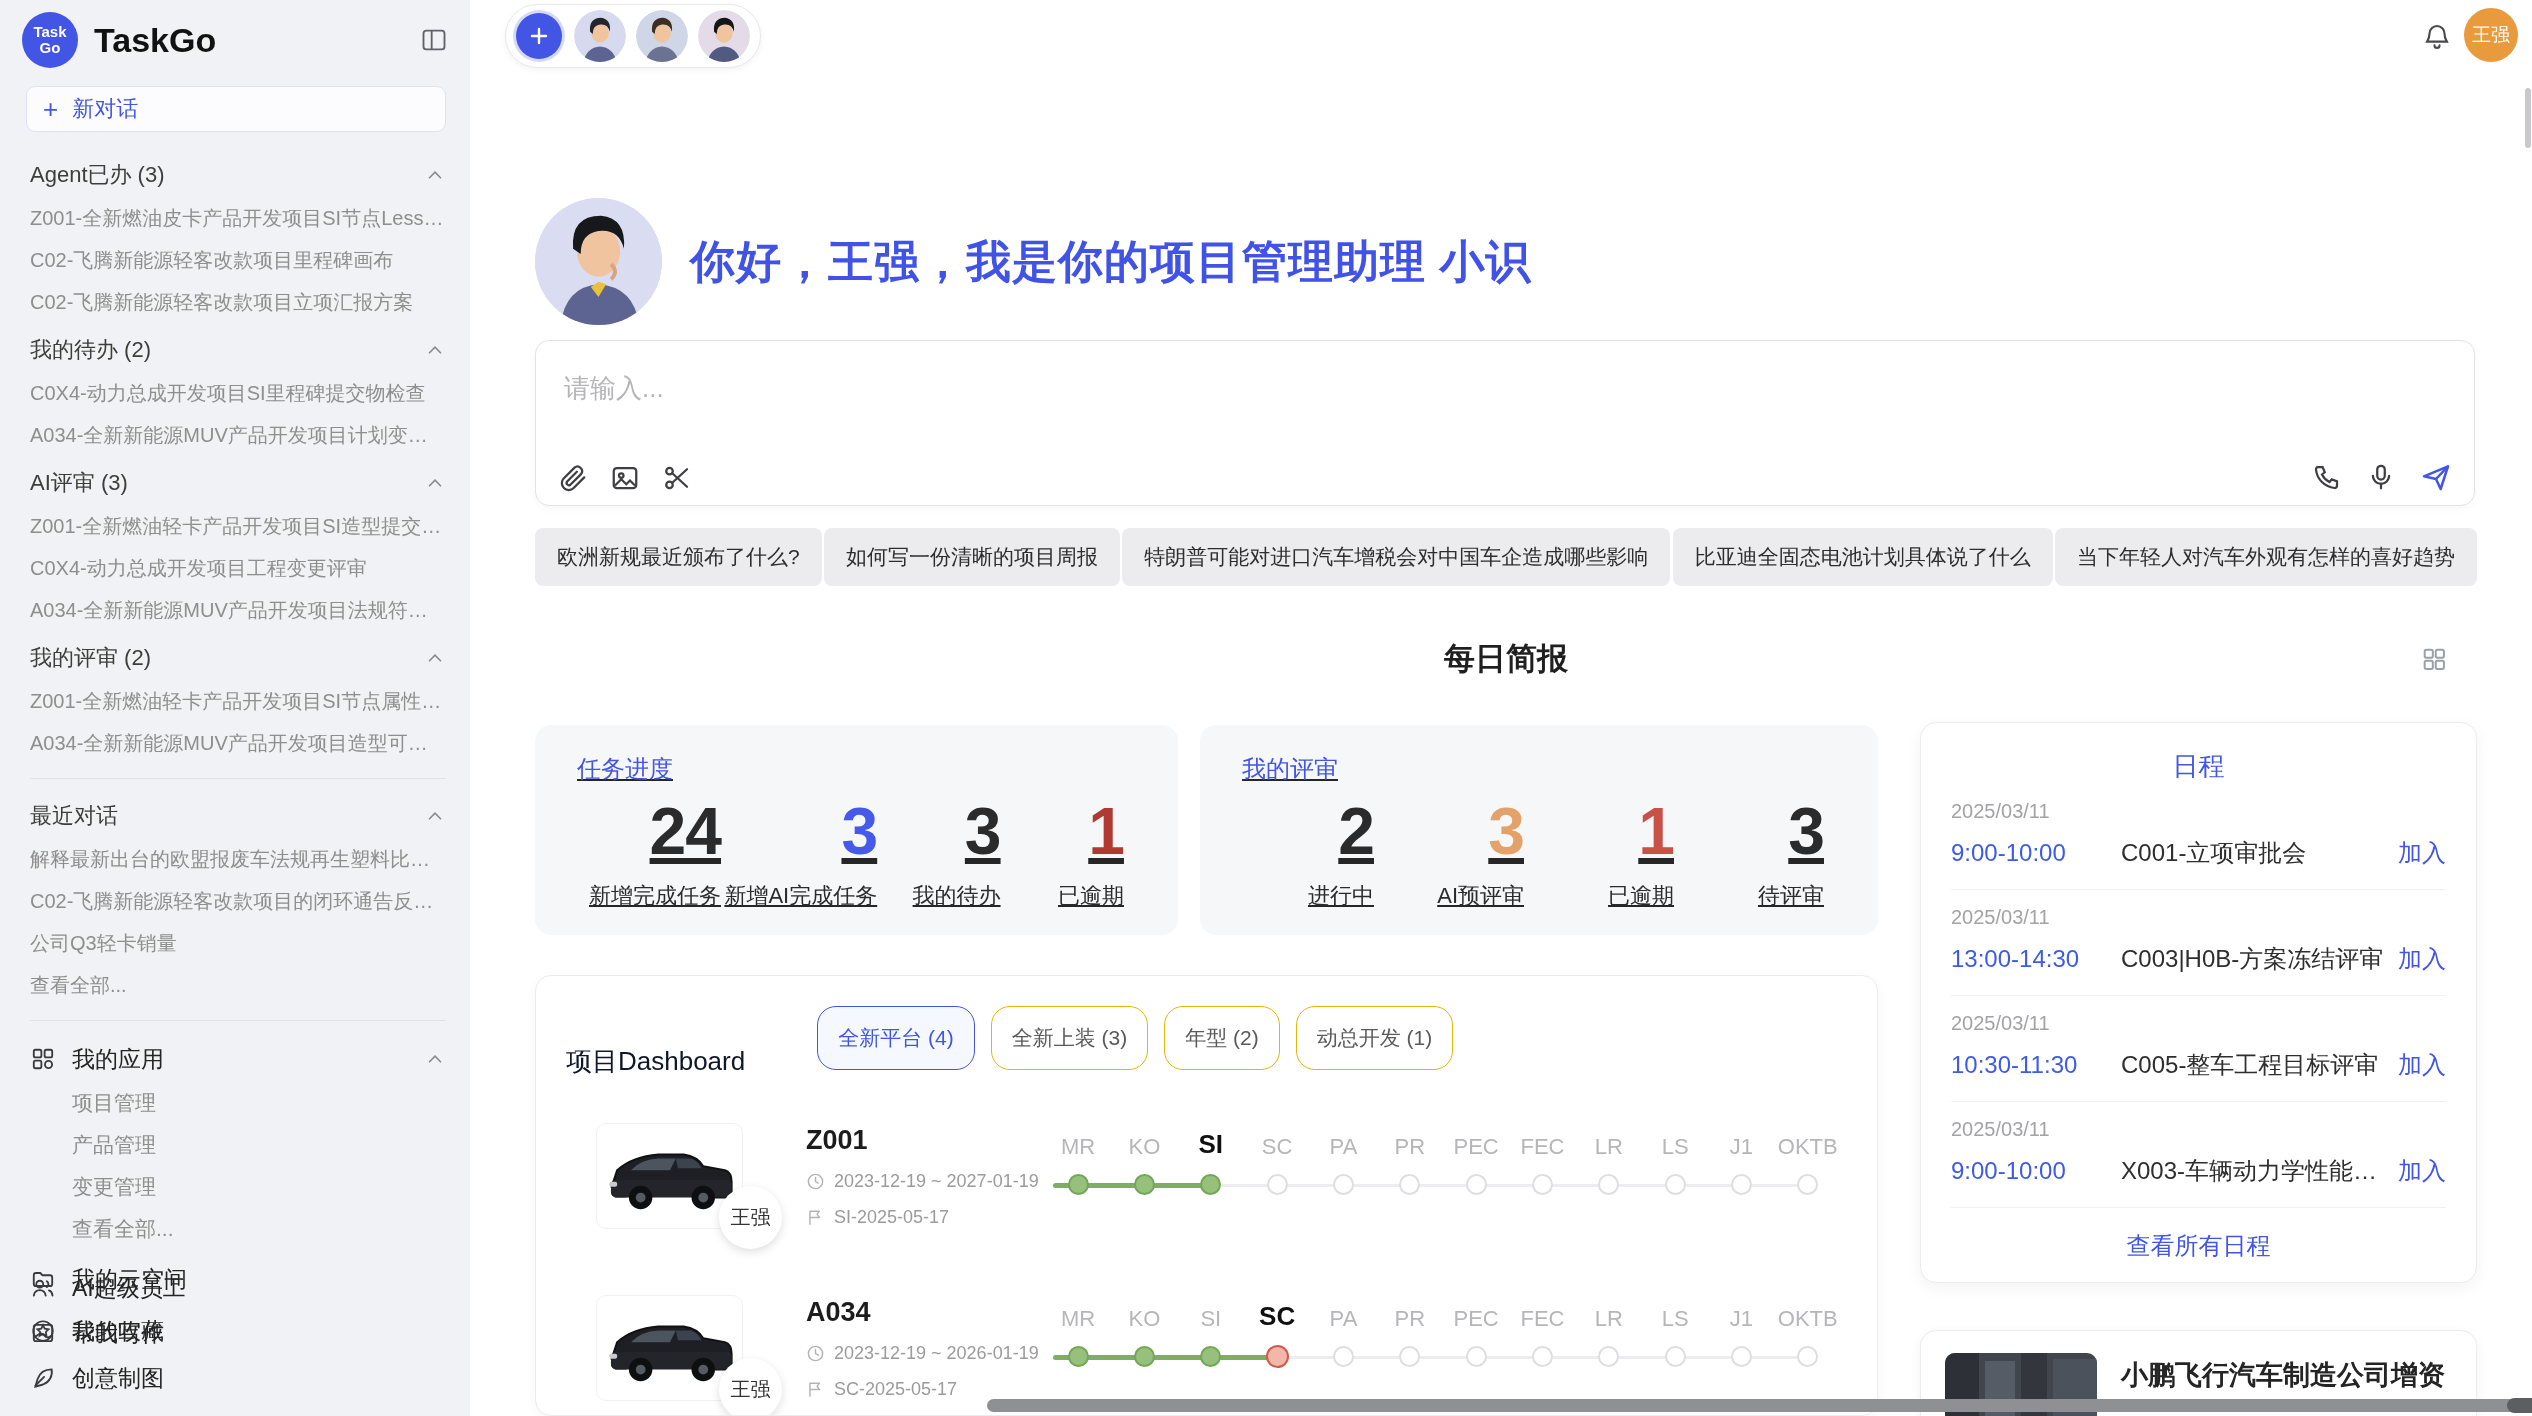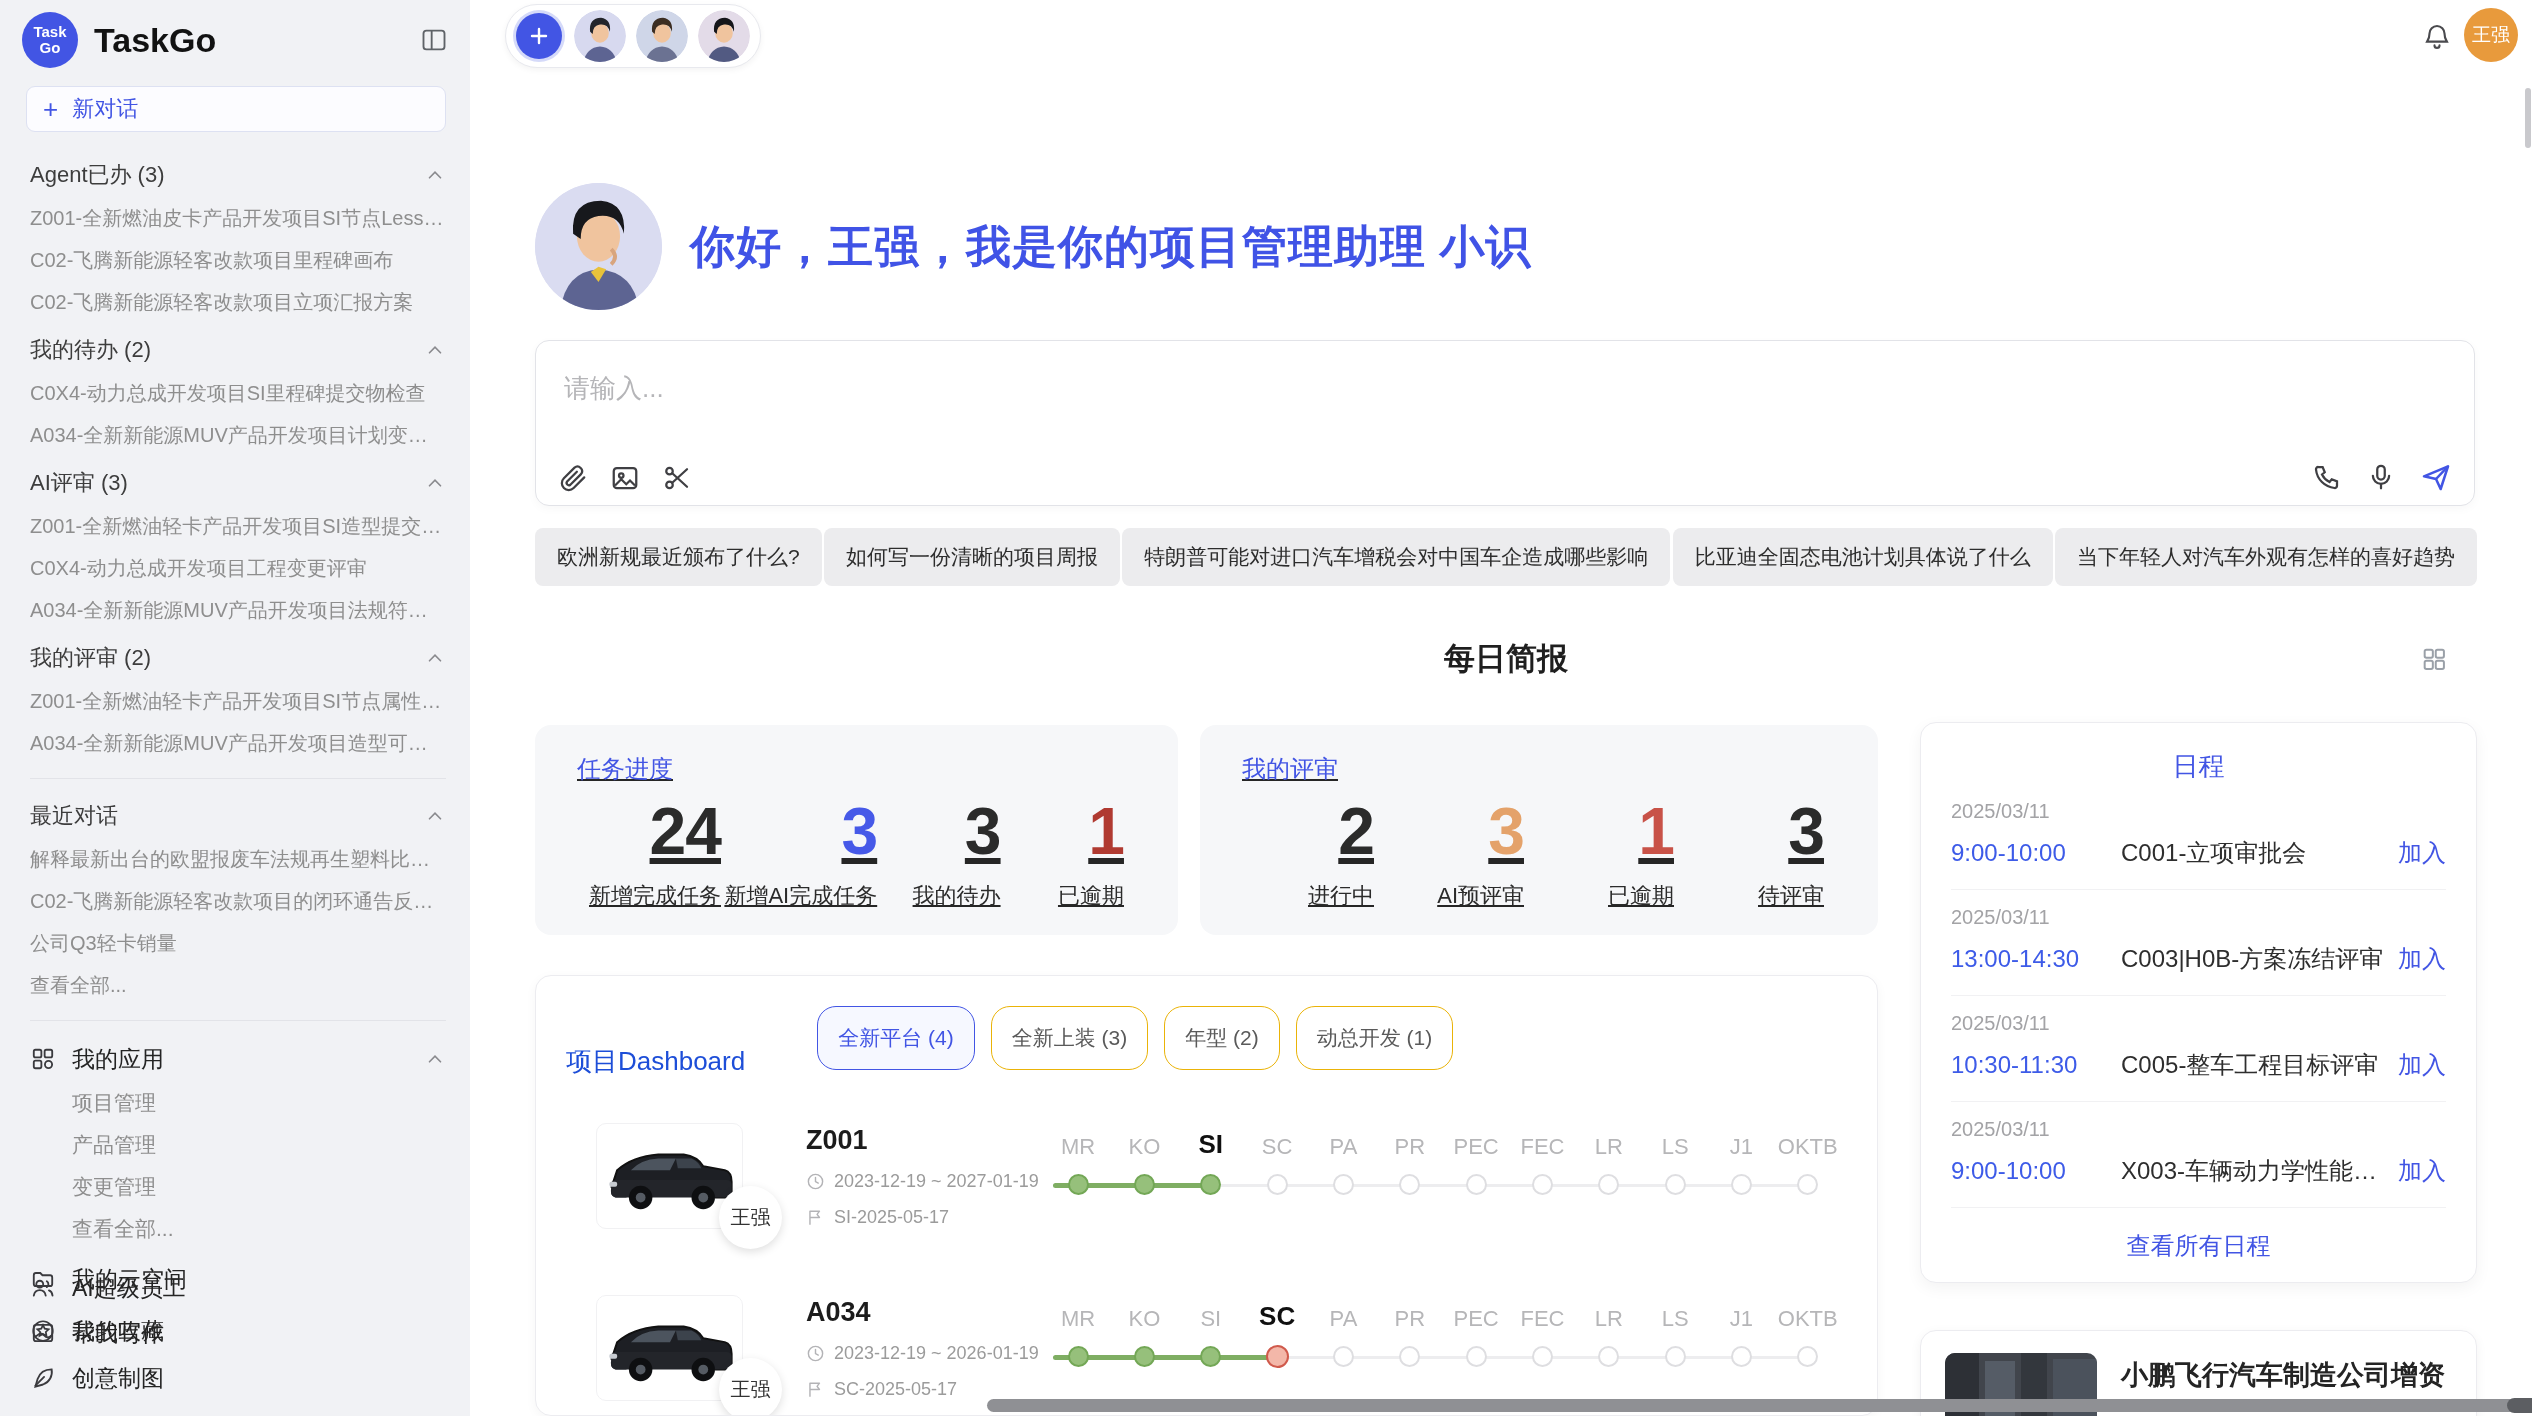--- a/index.html
+++ b/index.html
@@ -21,21 +21,21 @@
   .sub-item{font-size:21px;color:#8e8e8e;margin:20px 0 0 42px;line-height:22px;cursor:pointer;}
   .tools-dock{position:absolute;left:30px;right:24px;bottom:6px;}
   .tools-dock .icon-row{margin-top:0;margin-bottom:19px;}
   
   .main{position:absolute;left:470px;top:0;width:2062px;height:1416px;background:#fff;}
   .topbar-pill{position:absolute;left:35px;top:4px;height:62px;border-radius:34px;background:#fff;border:1px solid #e8e9ee;box-shadow:0 2px 6px rgba(0,0,0,.05);display:flex;align-items:center;gap:12px;padding:0 10px;}
   .plus-btn{width:46px;height:46px;border-radius:50%;background:#4255e4;display:flex;align-items:center;justify-content:center;box-shadow:0 0 0 3px rgba(66,85,228,.22);border:none;cursor:pointer;}
   .mini-avatar{width:52px;height:52px;border-radius:50%;overflow:hidden;flex:none;cursor:pointer;}
   .bell-btn{position:absolute;right:74px;top:20px;background:none;border:none;cursor:pointer;}
   .user-avatar{position:absolute;right:14px;top:8px;width:54px;height:54px;border-radius:50%;background:#e89a3c;color:#fff;font-size:19px;display:flex;align-items:center;justify-content:center;cursor:pointer;}
-  .hero{position:absolute;left:65px;top:183px;display:flex;align-items:center;gap:28px;}
+  .hero{position:absolute;left:65px;top:198px;display:flex;align-items:center;gap:28px;}
   .hero-avatar{width:127px;height:127px;border-radius:50%;overflow:hidden;background:#dadcf1;flex:none;}
   .hero-title{font-size:45px;font-weight:800;color:#4053e6;letter-spacing:1px;}
   .composer{position:absolute;left:65px;top:340px;width:1940px;height:166px;border:1px solid #e2e3e8;border-radius:14px;background:#fff;box-sizing:border-box;box-shadow:0 3px 10px rgba(0,0,0,.03);}
   .composer textarea{position:absolute;left:26px;top:28px;width:1600px;height:86px;border:none;outline:none;resize:none;font-size:26px;color:#333;font-family:inherit;background:transparent;}
   .composer textarea::placeholder{color:#b5b5b8;}
   .comp-left{position:absolute;left:22px;bottom:12px;display:flex;gap:22px;align-items:center;}
   .comp-right{position:absolute;right:22px;bottom:12px;display:flex;gap:24px;align-items:center;}
   .icon-btn{background:none;border:none;padding:0;cursor:pointer;}
   .chips{position:absolute;left:65px;top:528px;width:1942px;display:flex;justify-content:space-between;}
   .chip{background:#ececee;border-radius:8px;padding:15px 22px;font-size:21px;color:#2d2d2d;white-space:nowrap;cursor:pointer;}
@@ -44,21 +44,21 @@
   .stats{position:absolute;left:65px;top:725px;display:flex;gap:22px;text-decoration:underline;}
   .stat-card{height:210px;background:#f6f7f9;border-radius:16px;box-sizing:border-box;padding:28px 42px;}
   .stat-title{font-size:24px;color:#4255e4;}
   .stat-row{display:flex;justify-content:space-between;margin-top:8px;padding:0 12px;}
   .stat{text-align:right;min-width:120px;}
   .stat-value{font-size:66px;font-weight:600;letter-spacing:-1px;}
   .stat-label{font-size:22px;color:#2b2b2b;margin-top:12px;}
   
   .dashboard{position:absolute;left:65px;top:975px;width:1343px;height:441px;background:#fff;border:1px solid #ececf0;border-radius:16px;box-sizing:border-box;padding:20px 30px;overflow:hidden;box-shadow:0 3px 12px rgba(0,0,0,.04);}
   .dash-head{display:flex;align-items:center;}
-  .dash-title{font-size:26px;color:#1d4ed8;margin-top:48px;}
+  .dash-title{font-size:26px;color:#0f172a;margin-top:48px;}
   .filters{display:flex;gap:16px;margin-left:72px;}
   .pill{height:38px;border-radius:19px;border:1px solid #eab308;padding:12px 20px;font-size:21px;color:#5a5a5a;display:flex;align-items:center;background:#fff;cursor:pointer;white-space:nowrap;}
   .pill.active{border-color:#4255e4;color:#4255e4;background:#f6f8ff;}
   .project-row{display:flex;align-items:center;height:150px;margin-top:22px;}
   .car-wrap{position:relative;width:150px;height:106px;margin-left:30px;flex:none;}
   .car-tile{width:147px;height:106px;border-radius:10px;background:#fff;border:1px solid #f1f1f3;display:flex;align-items:center;justify-content:center;box-sizing:border-box;overflow:hidden;}
   .owner-badge{position:absolute;right:-36px;bottom:-20px;width:63px;height:63px;border-radius:50%;background:#fff;box-shadow:0 3px 10px rgba(0,0,0,.13);display:flex;align-items:center;justify-content:center;font-size:20px;color:#333;}
   .proj-info{width:235px;margin-left:60px;flex:none;}
   .proj-code{font-size:27px;font-weight:700;color:#1c1c1c;}
   .proj-meta{display:flex;align-items:center;gap:9px;font-size:18px;color:#9b9b9b;margin-top:15px;white-space:nowrap;}

